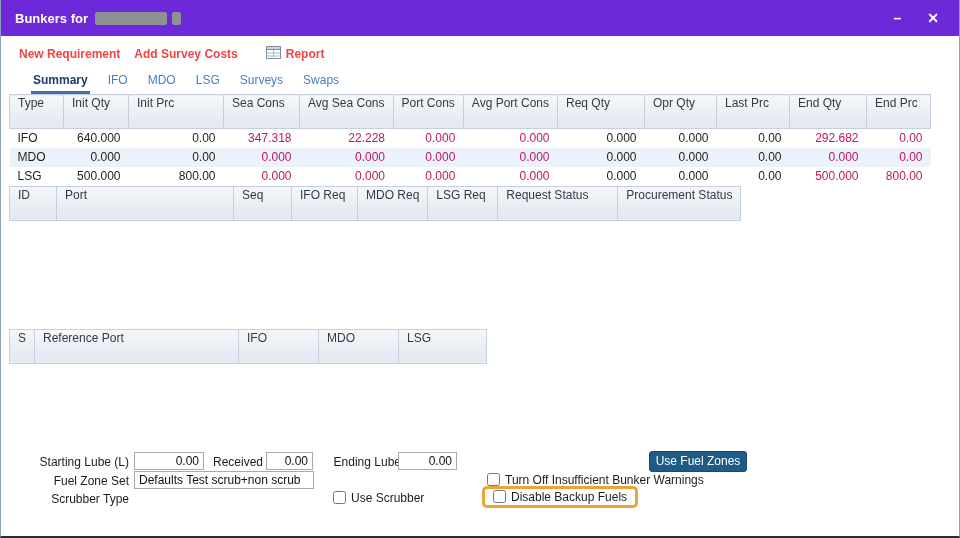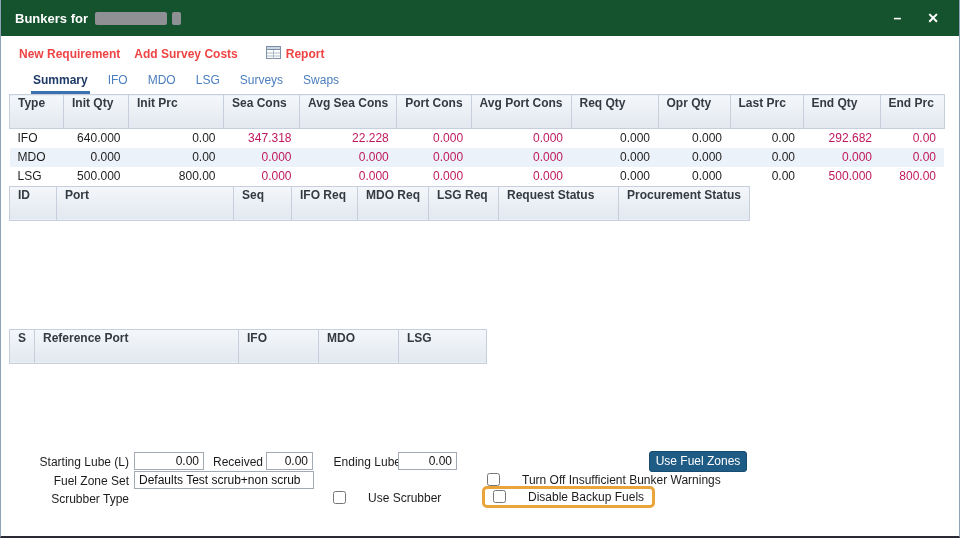--- a/index.html
+++ b/index.html
@@ -1,61 +1,61 @@
 <!DOCTYPE html>
 <html><head>
 <meta charset="utf-8">
 <style>
   * { margin:0; padding:0; box-sizing:border-box; }
   body { width:960px; height:538px; font-family:"Liberation Sans", sans-serif; font-size:12px; color:#1d1d1d; background:#fff; }
   .window { width:960px; height:538px; border-left:1px solid #8fa2b8; border-right:1px solid #8fa2b8; border-bottom:2px solid #2a2a34; background:#fff; overflow:hidden; }
 
   
-  .titlebar { height:36px; background:#14532d; display:flex; align-items:center; padding:0 14px; }
+  .titlebar { height:36px; background:#6d28d9; display:flex; align-items:center; padding:0 14px; }
   .titlebar .title { color:#fff; font-weight:bold; font-size:13px; }
   .redact { background:#8f9094; height:13px; border-radius:2px; filter:blur(0.6px); }
   .redact.long { width:72px; margin-left:7px; }
   .redact.short { width:9px; margin-left:5px; }
   .win-btns { margin-left:auto; display:flex; gap:26px; align-items:center; padding-right:6px; }
   .win-btn { color:#fff; font-size:14px; font-weight:bold; cursor:pointer; line-height:1; }
 
   
   .toolbar { display:flex; align-items:center; gap:14px; padding:10px 18px 6px; }
   .tool-link { color:#ef4444; font-weight:bold; cursor:pointer; white-space:nowrap; }
   .report-group { display:flex; align-items:center; gap:5px; margin-left:6px;padding-left:8px; }
   .report-icon { display:inline-block; }
 
   
   .tabs { display:flex; padding-left:30px; margin-top:2px; }
   .tab { margin-right:16px; padding:3px 2px 4px; color:#4a7ebd; cursor:pointer; border-bottom:3px solid transparent; }
   .tab.active { color:#1e3a66; font-weight:bold; border-bottom:3px solid #3a72b0; }
 
   
   .grid { border-collapse:collapse; table-layout:fixed; margin:0 8px; font-size:12px; }
-  .grid th { background:linear-gradient(#f4f7fa,#e2e8f0); border:1px solid #c6cfdb; border-left:none; font-weight:bold; text-align:left; padding:1px 8px 18px; height:24px; color:#343a42; white-space:nowrap; overflow:hidden; cursor:default; }
+  .grid th { background:linear-gradient(#f4f7fa,#e2e8f0); border:1px solid #c6cfdb; border-left:none; font-weight:normal; text-align:left; padding:1px 8px 18px; height:24px; color:#343a42; white-space:nowrap; overflow:hidden; cursor:default; }
   .grid th:first-child { border-left:1px solid #c6cfdb; }
   .grid td { padding:1px 8px 2px; height:19px; white-space:nowrap; overflow:hidden; }
   .grid td.num { text-align:right; }
   .grid tr.alt { background:#ecf2f9; }
   .grid td.link { color:#be185d; }
 
   .section-label { margin:0 0 3px 8px; color:#111; }
   .section-label.first { margin-top:36px; }
   .empty-body { background:#fff; }
   .empty-req { height:108px; }
   .empty-lift { height:84px; }
 
   
   .footer { position:relative; margin:3px 0 0 8px; height:64px; font-size:12px; }
   .flabel { position:absolute; text-align:right; color:#1d1d1d; white-space:nowrap; }
   .finput { position:absolute; height:18px; border:1px solid #a3aab4; font:12px "Liberation Sans",sans-serif; padding:0 4px; background:#fff; color:#111; }
   .finput.num { text-align:right; }
   .btn { position:absolute; left:640px; top:0; width:98px; height:21px; background:#1e5b85; color:#fff; border:1px solid #174c70; border-radius:3px; font:12px "Liberation Sans",sans-serif; cursor:pointer; }
   .chkwrap { position:absolute; }
-  .chk { display:inline-flex; align-items:center; gap:22px; cursor:pointer; white-space:nowrap; }
+  .chk { display:inline-flex; align-items:center; gap:5px; cursor:pointer; white-space:nowrap; }
   .chk input { width:13px; height:13px; margin:0; }
   .hl { position:absolute; left:473px; top:35px; border:3px solid #e9a43c; border-radius:5px; padding:1px 8px; background:transparent; display:flex; align-items:center; }
 </style>
 </head>
 <body>
 
 <div class="window">
 
   <div class="titlebar">
     <span class="title">Bunkers for</span>

